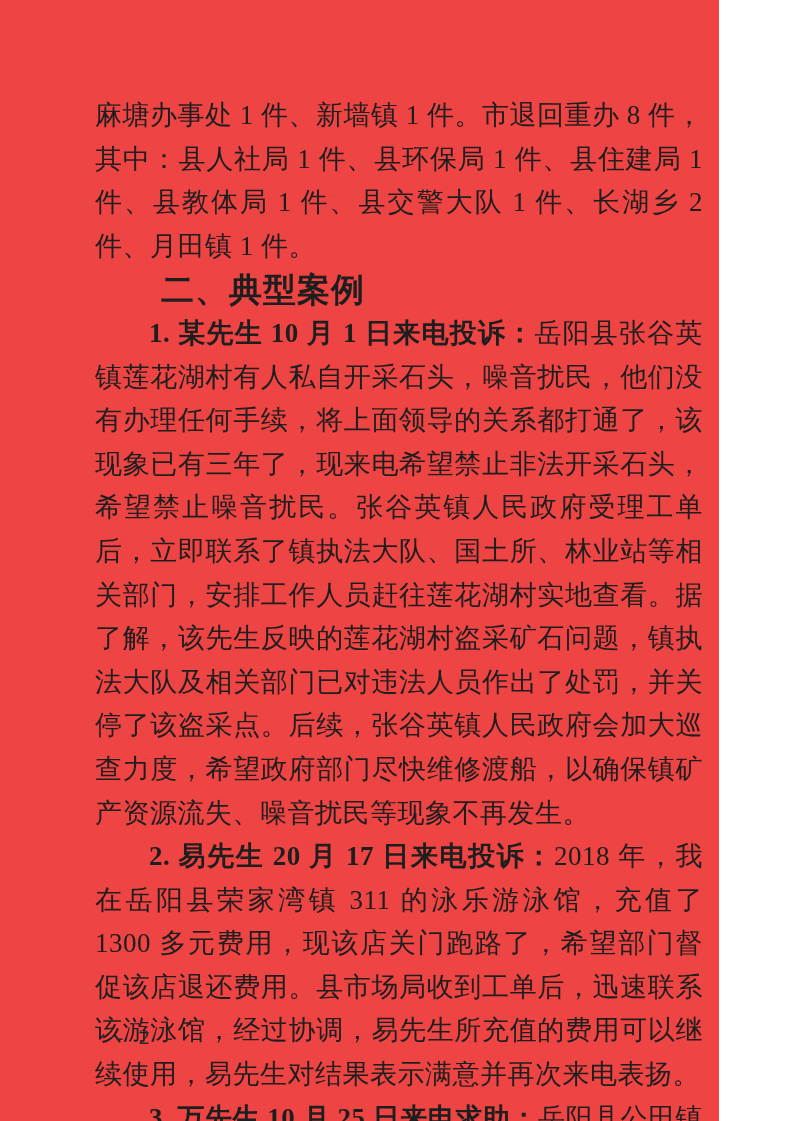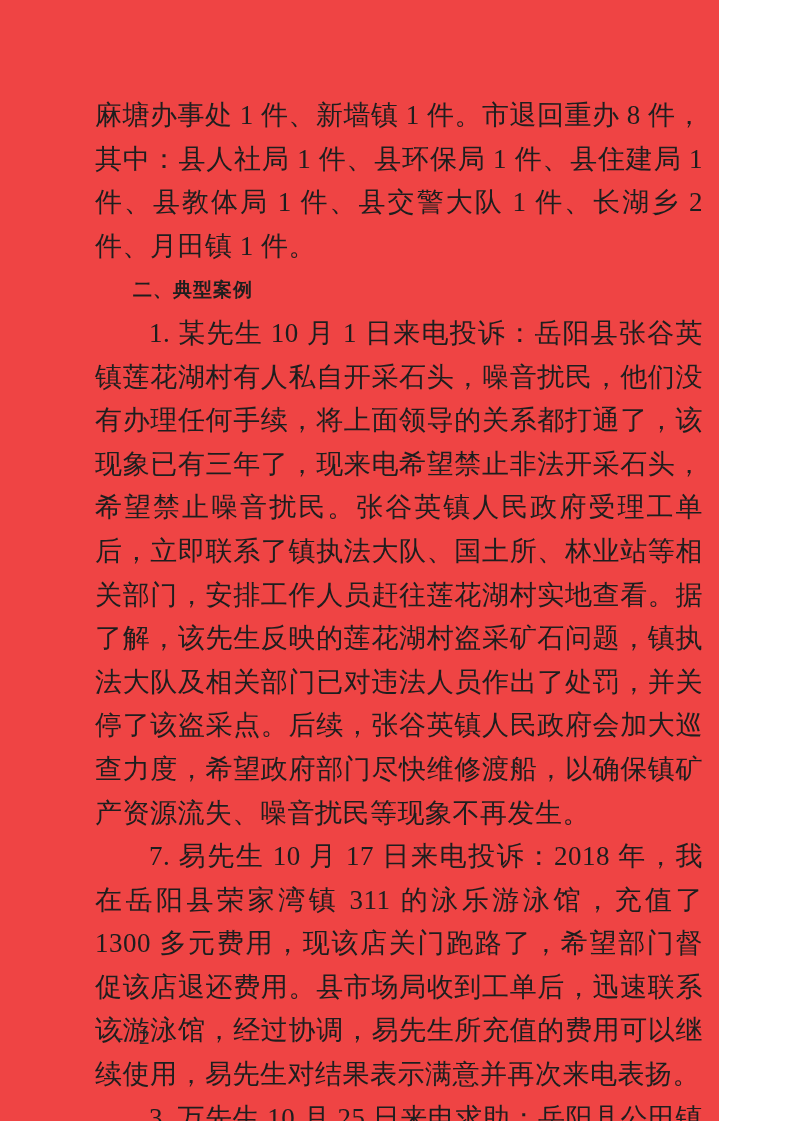--- a/index.html
+++ b/index.html
@@ -28,29 +28,29 @@
     line-height: 43.6px;
     text-align: justify;
     text-indent: 2em;
     letter-spacing: 0.5px;
   }
   .para.no-indent {
     text-indent: 0;
   }
   .heading {
     margin: 0;
-    font-size: 19px;
+    font-size: 33px;
     line-height: 43.6px;
     text-indent: 2em;
     font-weight: 700;
     font-family: "Liberation Sans", "DejaVu Sans", sans-serif;
     letter-spacing: 1px;
   }
   .case-lead {
-    font-weight: 400;
+    font-weight: 700;
   }
   .page-num {
     position: absolute;
     left: 116px;
     top: 1024px;
     font-size: 22px;
     letter-spacing: 5px;
     color: #2a2a2a;
   }
 </style>
@@ -59,20 +59,20 @@
 
 <div class="page">
   <div class="content">
 
     <p class="para no-indent">麻塘办事处 1 件、新墙镇 1 件。市退回重办 8 件，其中：县人社局 1 件、县环保局 1 件、县住建局 1 件、县教体局 1 件、县交警大队 1 件、长湖乡 2 件、月田镇 1 件。</p>
 
     <p class="heading">二、典型案例</p>
 
     <p class="para"><span class="case-lead">1. 某先生 10 月 1 日来电投诉：</span><span>岳阳县张谷英镇莲花湖村有人私自开采石头，噪音扰民，他们没有办理任何手续，将上面领导的关系都打通了，该现象已有三年了，现来电希望禁止非法开采石头，希望禁止噪音扰民。张谷英镇人民政府受理工单后，立即联系了镇执法大队、国土所、林业站等相关部门，安排工作人员赶往莲花湖村实地查看。据了解，该先生反映的莲花湖村盗采矿石问题，镇执法大队及相关部门已对违法人员作出了处罚，并关停了该盗采点。后续，张谷英镇人民政府会加大巡查力度，希望政府部门尽快维修渡船，以确保镇矿产资源流失、噪音扰民等现象不再发生。</span></p>
 
-    <p class="para"><span class="case-lead">7. 易先生 10 月 17 日来电投诉：</span><span>2018 年，我在岳阳县荣家湾镇 311 的泳乐游泳馆，充值了 1300 多元费用，现该店关门跑路了，希望部门督促该店退还费用。县市场局收到工单后，迅速联系该游泳馆，经过协调，易先生所充值的费用可以继续使用，易先生对结果表示满意并再次来电表扬。</span></p>
+    <p class="para"><span class="case-lead">2. 易先生 20 月 17 日来电投诉：</span><span>2018 年，我在岳阳县荣家湾镇 311 的泳乐游泳馆，充值了 1300 多元费用，现该店关门跑路了，希望部门督促该店退还费用。县市场局收到工单后，迅速联系该游泳馆，经过协调，易先生所充值的费用可以继续使用，易先生对结果表示满意并再次来电表扬。</span></p>
 
     <p class="para"><span class="case-lead">3. 万先生 10 月 25 日来电求助：</span><span>岳阳县公田镇铁山村铁山水库的渡船坏了，村民无法通行，希望政府部门尽快维修渡船。公田镇收到工单后，高度重视，经核实万先生反映问题的</span></p>
 
   </div>
 
   <div class="page-num">- 2 -</div>
 </div>
 
 </body></html>

